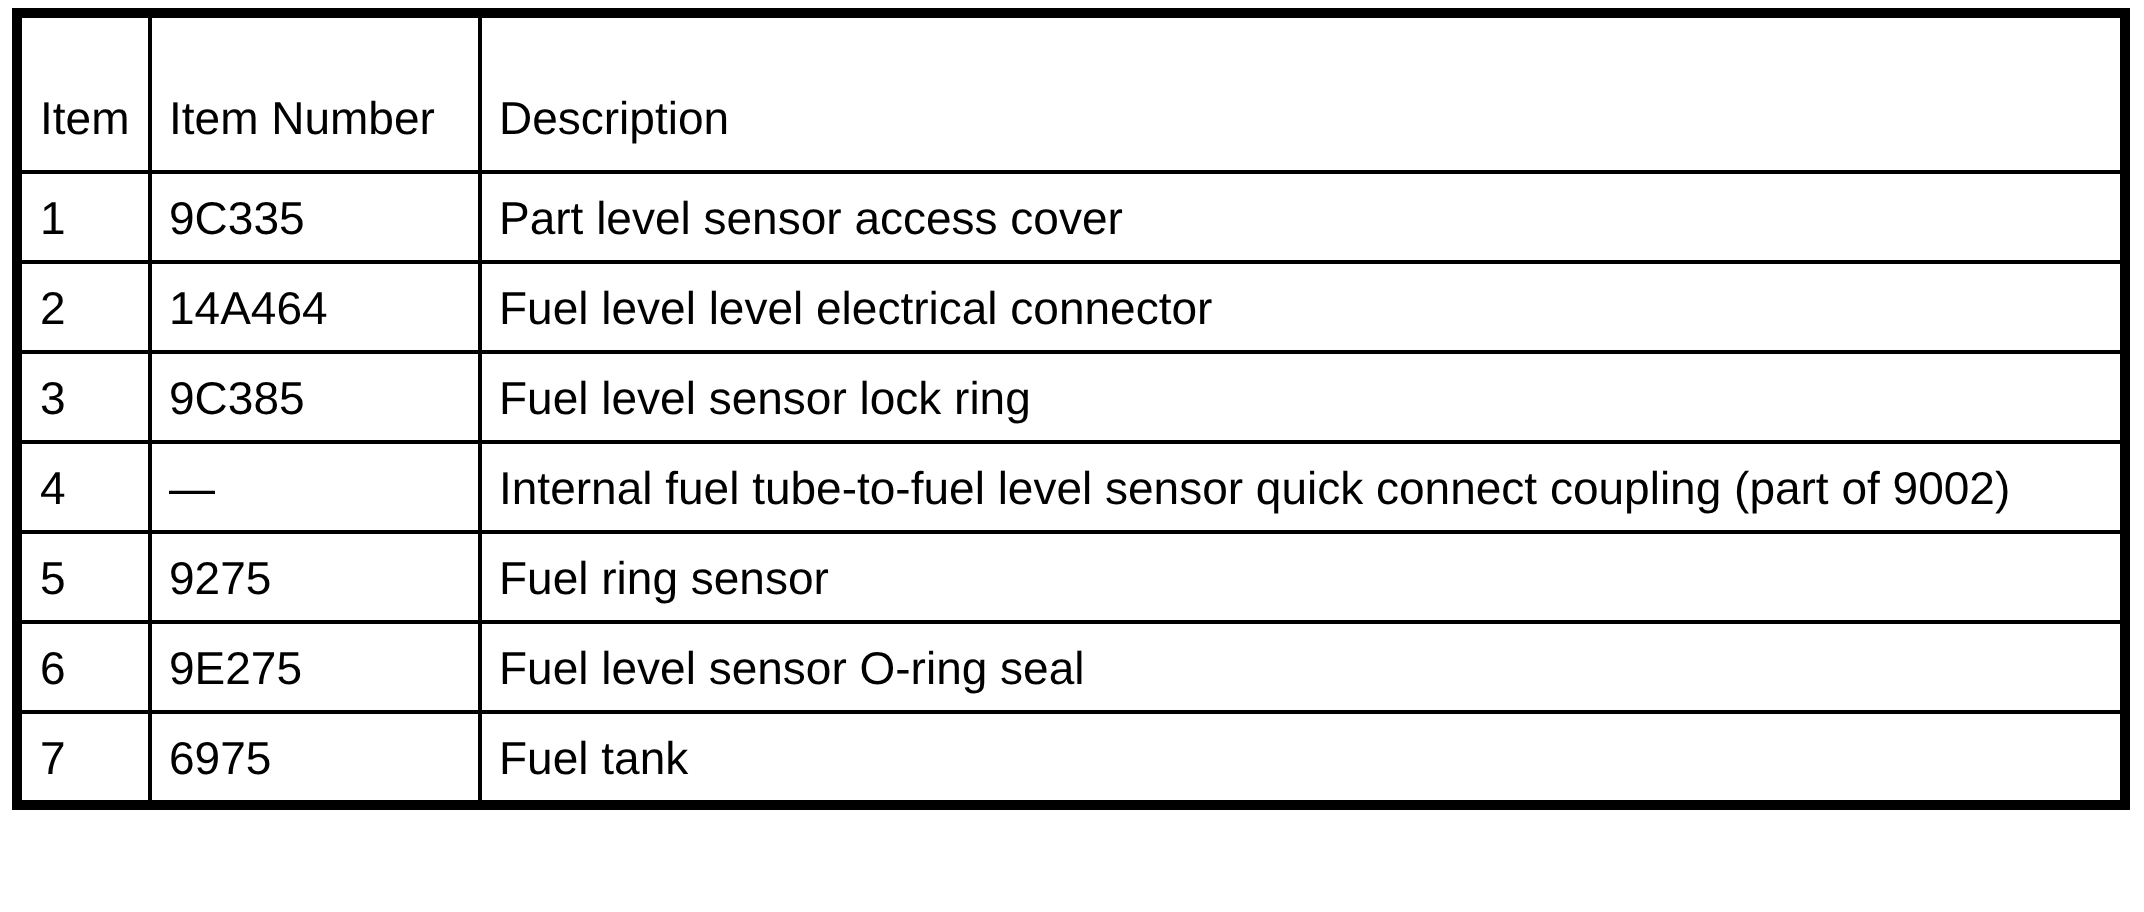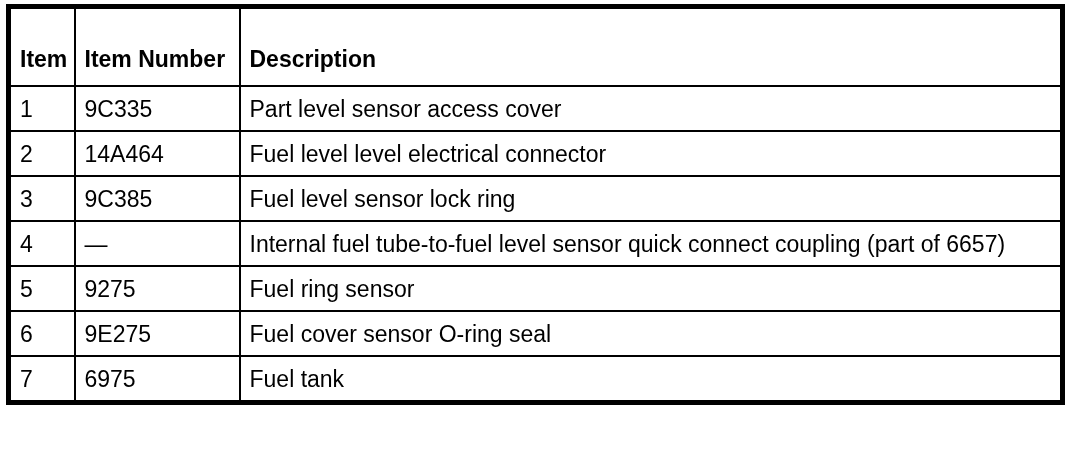--- a/index.html
+++ b/index.html
@@ -35,21 +35,21 @@
     border:2px solid var(--border-color);
     color:var(--text-color);
     font-size:23px;
     line-height:29px;
     text-align:left;
     overflow:hidden;
   }
   th{
     height:79px;
     vertical-align:bottom;
-    font-weight:bold;
+    font-weight:normal;
     padding:6px 8px 11px 9px;
   }
   td{
     height:44px;
     vertical-align:top;
     font-weight:normal;
     padding:8px 8px 6px 9px;
   }
 </style>
 </head>
@@ -81,31 +81,31 @@
         <td>Fuel level level electrical connector</td>
       </tr>
       <tr>
         <td>3</td>
         <td>9C385</td>
         <td>Fuel level sensor lock ring</td>
       </tr>
       <tr>
         <td>4</td>
         <td>—</td>
-        <td>Internal fuel tube-to-fuel level sensor quick connect coupling (part of 6657)</td>
+        <td>Internal fuel tube-to-fuel level sensor quick connect coupling (part of 9002)</td>
       </tr>
       <tr>
         <td>5</td>
         <td>9275</td>
         <td>Fuel ring sensor</td>
       </tr>
       <tr>
         <td>6</td>
         <td>9E275</td>
-        <td>Fuel cover sensor O-ring seal</td>
+        <td>Fuel level sensor O-ring seal</td>
       </tr>
       <tr>
         <td>7</td>
         <td>6975</td>
         <td>Fuel tank</td>
       </tr>
     </tbody>
   </table>
 </div>
 

